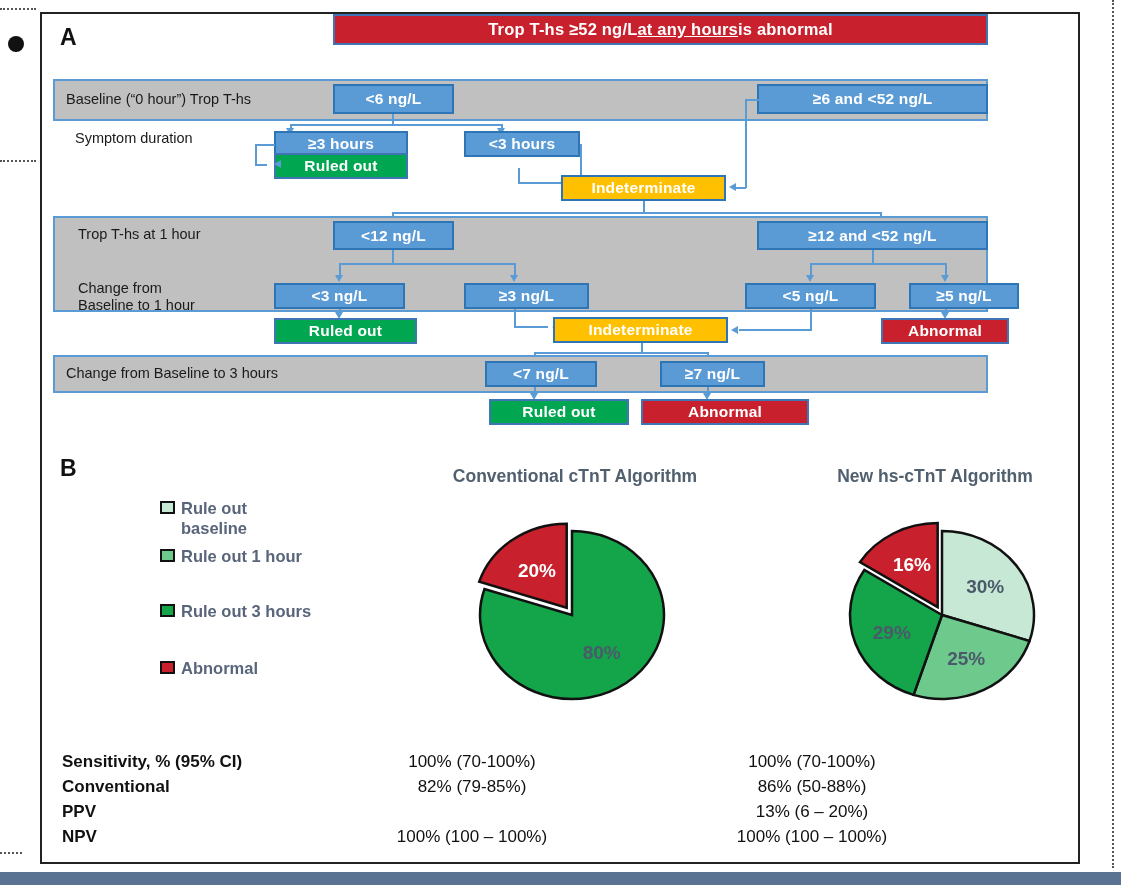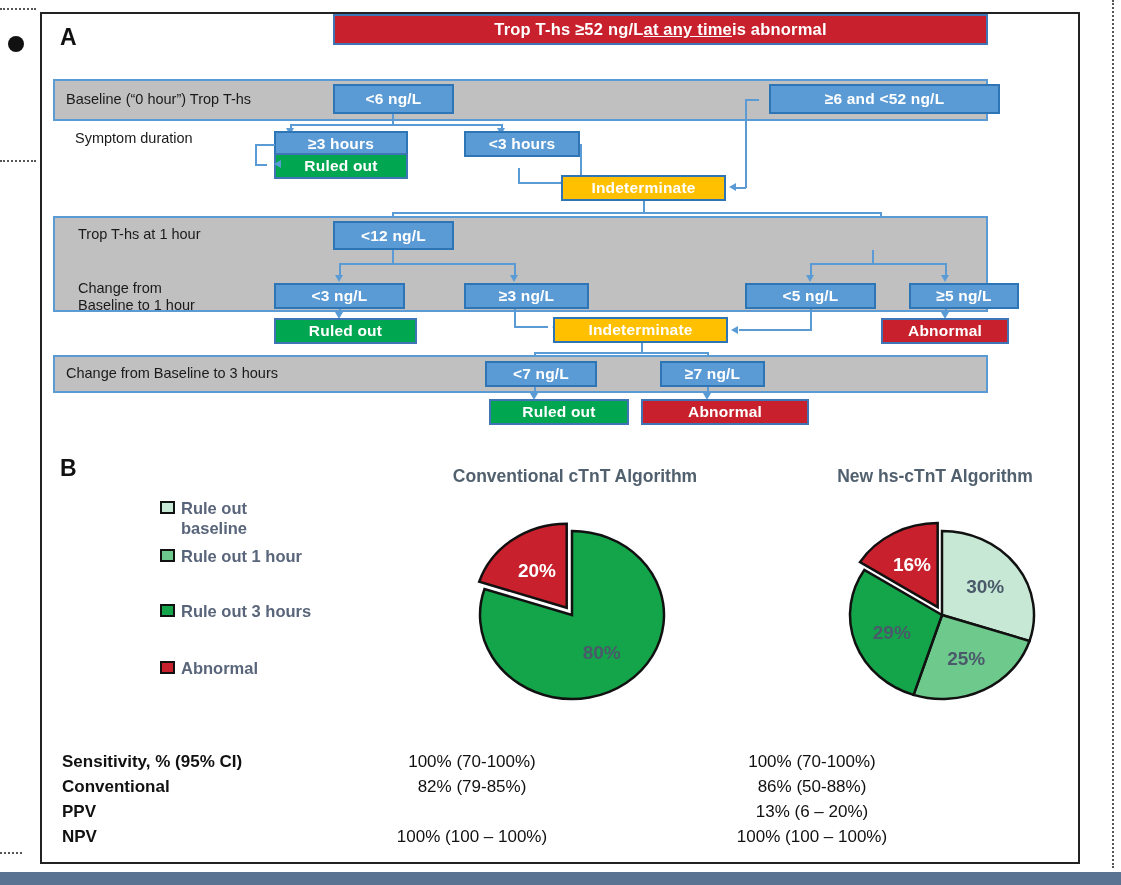--- a/index.html
+++ b/index.html
@@ -83,28 +83,28 @@
   <div class="dash-bot"></div>
   <div class="dash-right"></div>
   <div class="bottom-bar"></div>
 
   <div class="figure-frame"></div>
 
   <div class="panel-letter" style="left:60px;top:24px;">A</div>
 
   <div class="nbox headred" style="left:333px;top:14px;width:655px;height:31px;">
     <span>Trop T-hs ≥52 ng/L </span>
-      <span class="u">at any time</span>
+      <span class="u">at any hours</span>
       <span> is abnormal</span>
   </div>
 
   <div class="band" style="left:53px;top:79px;width:935px;height:42px;"></div>
   <div class="band-label" style="left:66px;top:91px;">Baseline (“0 hour”) Trop T-hs</div>
   <div class="nbox blue" style="left:333px;top:84px;width:121px;height:30px;">&lt;6 ng/L</div>
-  <div class="nbox blue" style="left:757px;top:84px;width:231px;height:30px;margin-left:12px;">≥6 and &lt;52 ng/L</div>
+  <div class="nbox blue" style="left:757px;top:84px;width:231px;height:30px;">≥6 and &lt;52 ng/L</div>
 
   <div class="ln lnv" style="left:392px;top:114px;height:12px;"></div>
   <div class="ln lnh" style="left:290px;top:124px;width:212px;"></div>
   <div class="ln lnv" style="left:290px;top:124px;height:7px;"></div>
   <div class="arrow-d" style="left:286px;top:128px;"></div>
   <div class="ln lnv" style="left:501px;top:124px;height:7px;"></div>
   <div class="arrow-d" style="left:497px;top:128px;"></div>
 
   <div class="band-label" style="left:75px;top:130px;">Symptom duration</div>
   <div class="nbox blue" style="left:274px;top:131px;width:134px;height:26px;">≥3 hours</div>
@@ -135,20 +135,21 @@
   <div class="arrow-d" style="left:388px;top:217px;"></div>
   <div class="ln lnv" style="left:880px;top:212px;height:8px;"></div>
   <div class="arrow-d" style="left:876px;top:217px;"></div>
 
   <div class="band" style="left:53px;top:216px;width:935px;height:96px;"></div>
   <div class="band-label" style="left:78px;top:226px;">Trop T-hs at 1 hour</div>
   <div class="band-label" style="left:78px;top:280px;">Change from
 Baseline to 1 hour</div>
 
   <div class="nbox blue" style="left:333px;top:221px;width:121px;height:29px;">&lt;12 ng/L</div>
+  <div class="nbox blue" style="left:757px;top:221px;width:231px;height:29px;">≥12 and &lt;52 ng/L</div>
 
   <div class="ln lnv" style="left:392px;top:250px;height:15px;"></div>
   <div class="ln lnh" style="left:339px;top:263px;width:176px;"></div>
   <div class="ln lnv" style="left:339px;top:263px;height:14px;"></div>
   <div class="arrow-d" style="left:335px;top:275px;"></div>
   <div class="ln lnv" style="left:514px;top:263px;height:14px;"></div>
   <div class="arrow-d" style="left:510px;top:275px;"></div>
 
   <div class="ln lnv" style="left:872px;top:250px;height:15px;"></div>
   <div class="ln lnh" style="left:810px;top:263px;width:136px;"></div>

